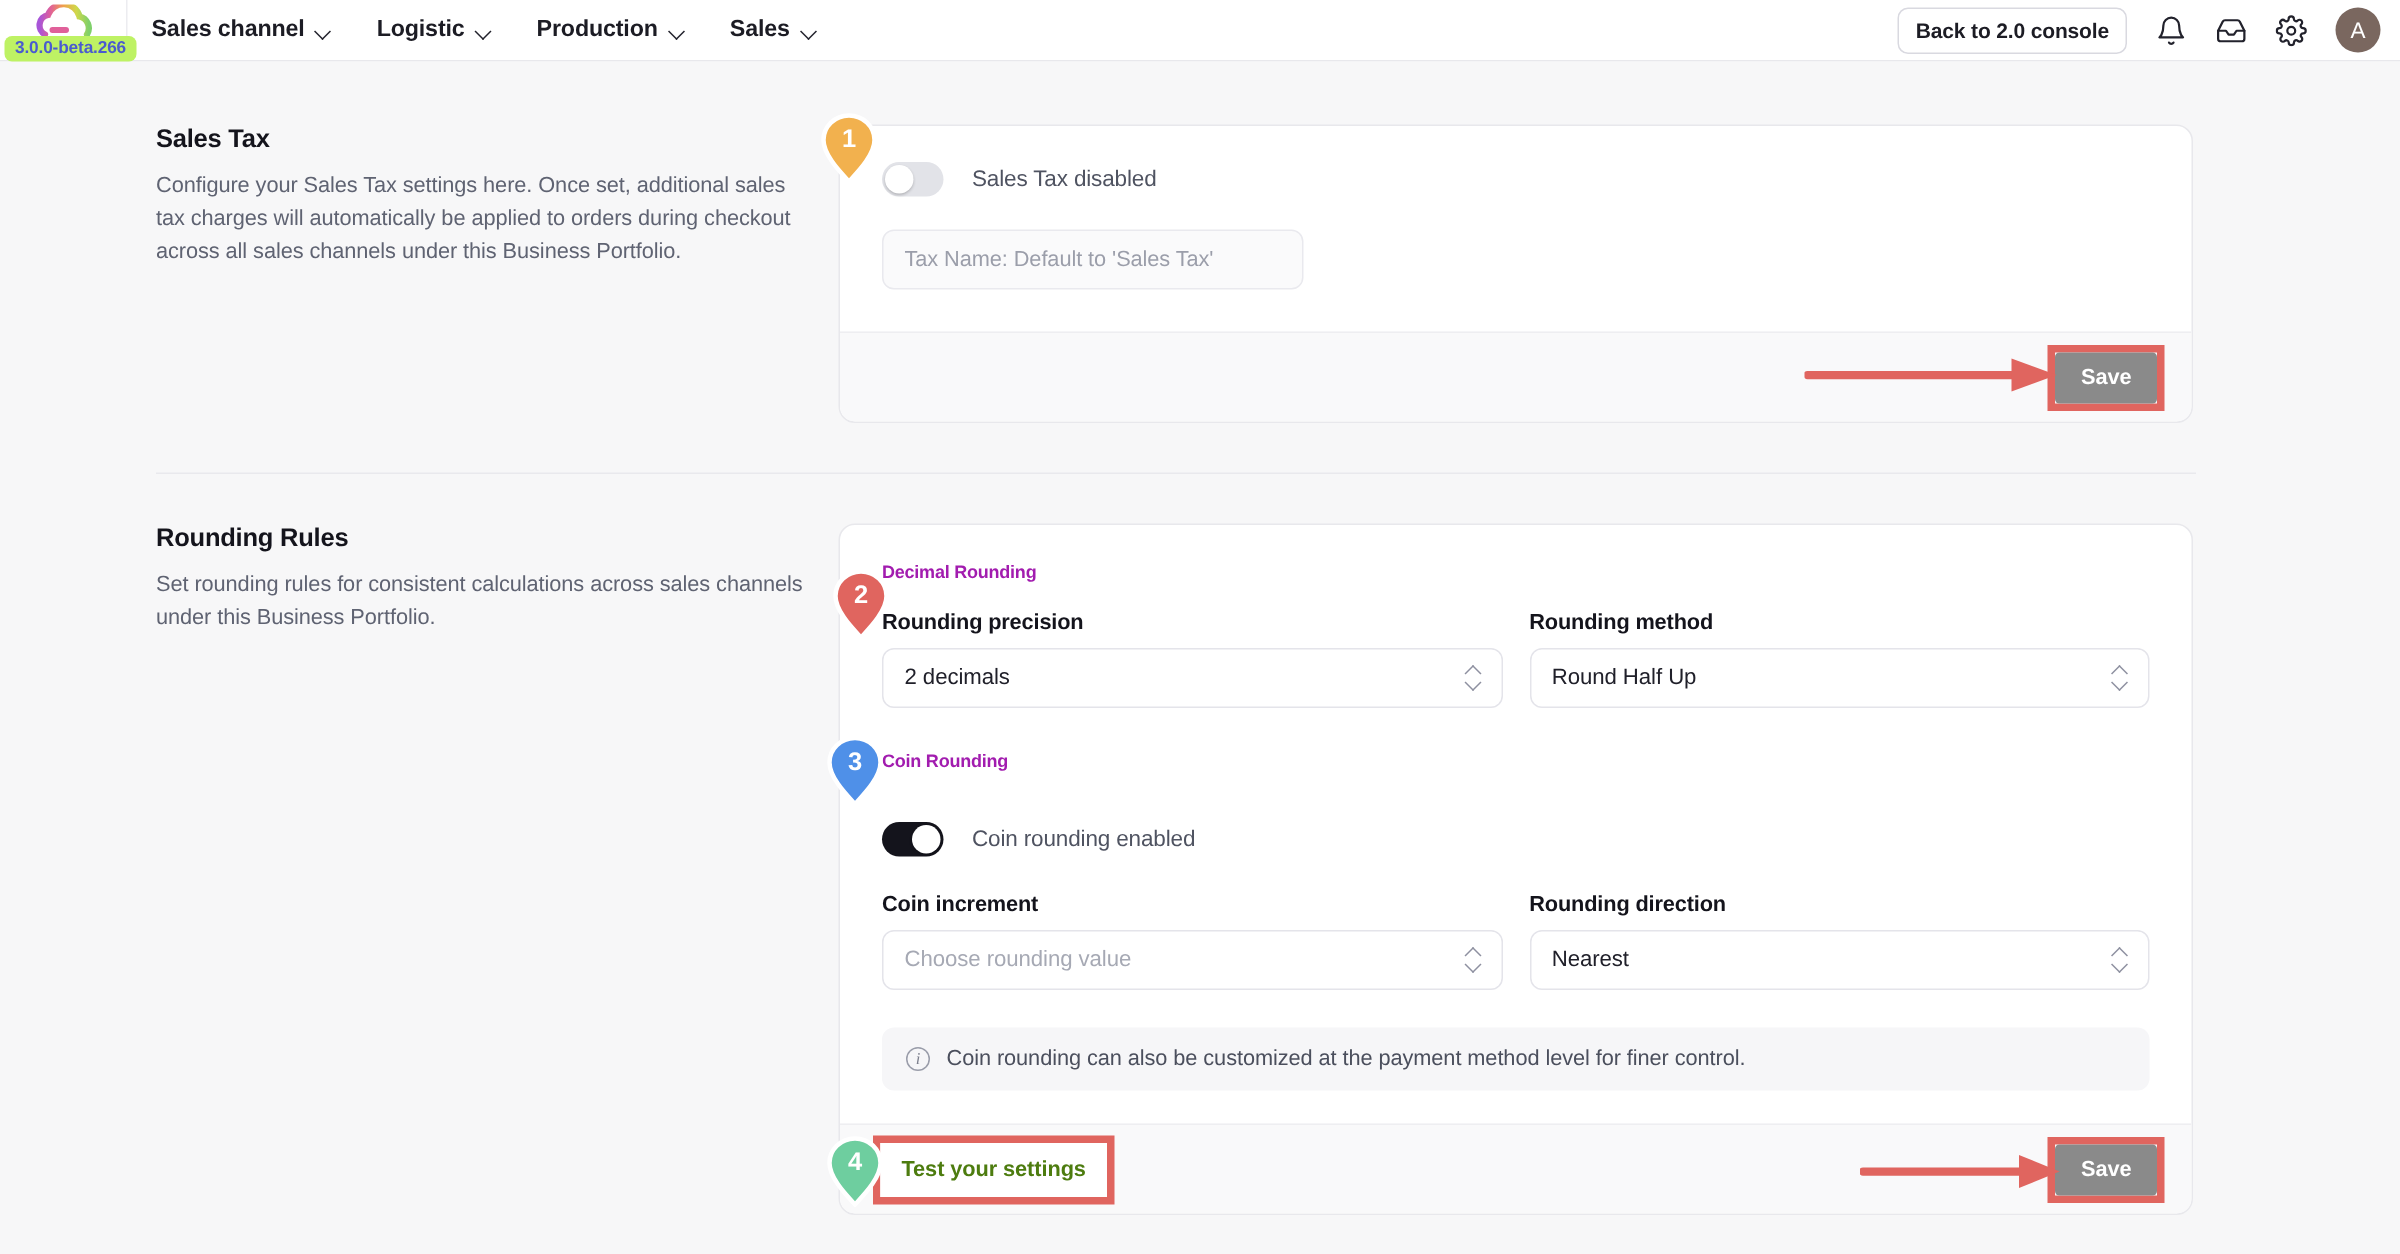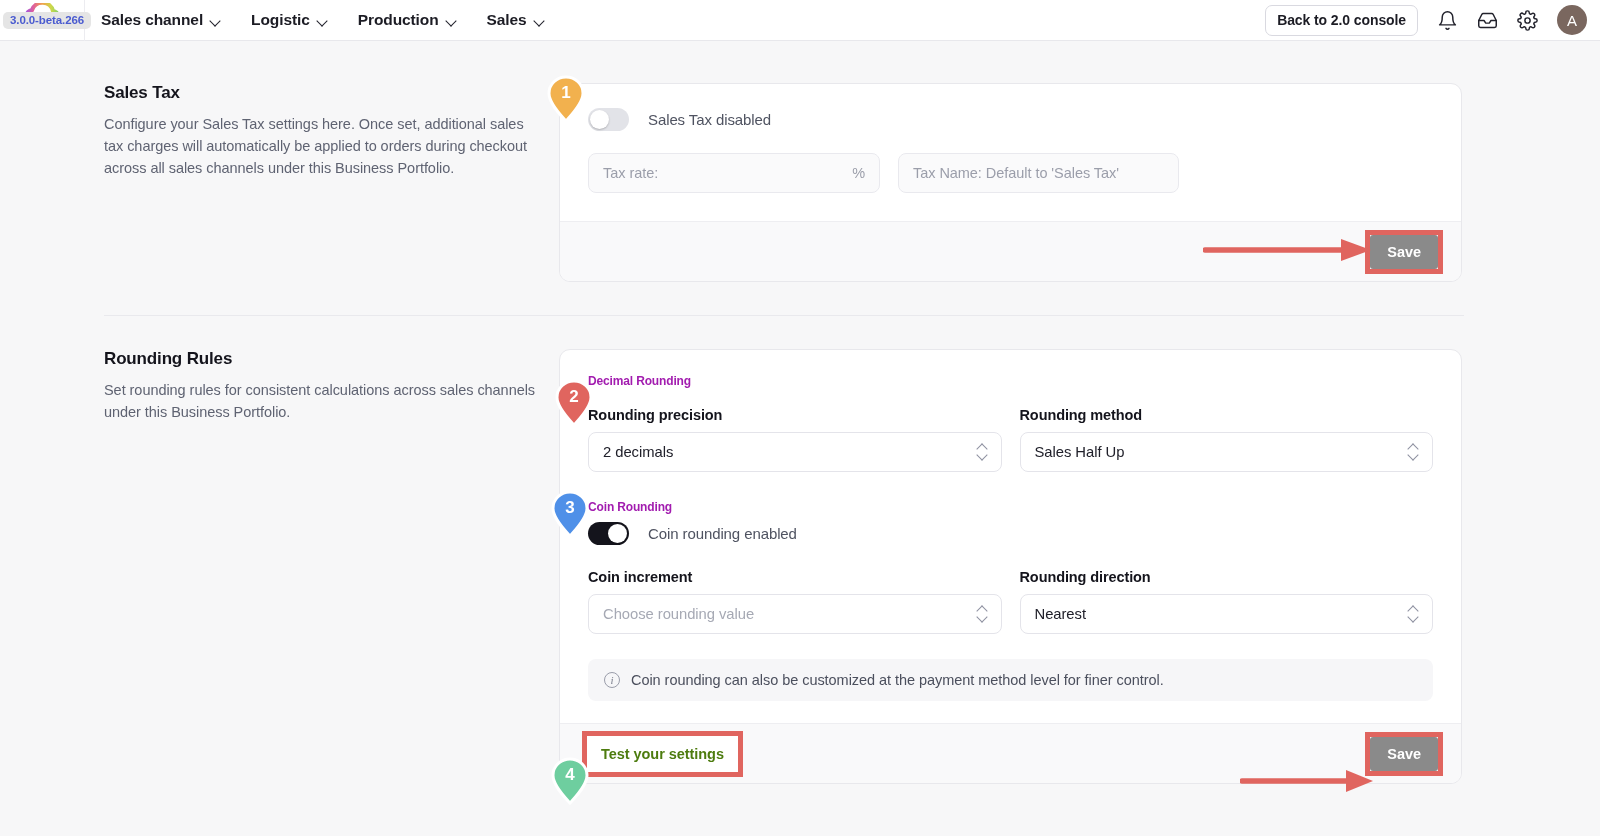--- a/index.html
+++ b/index.html
@@ -23,22 +23,22 @@
     width: 85px; height: 41px;
     position: relative;
     border-right: 1px solid #ececf0;
     flex: 0 0 85px;
   }
   .cloud-logo {
     position: absolute; left: 22px; top: 3px;
     width: 44px; height: 26px;
   }
   .version-badge {
-    position: absolute; left: 3px; top: 12px;
-    background: #e5e5e5;
+    position: absolute; left: 3px; top: 24px;
+    background: #bef264;
     color: #4a5bd0;
     font-size: 11.5px;
     font-weight: 600;
     padding: 2px 7px 3px 7px;
     border-radius: 5px;
     letter-spacing: -0.1px;
     white-space: nowrap;
     z-index: 4;
   }
   .nav {
@@ -384,24 +384,20 @@
       <div class="card-body">
 
         <div class="row-toggle">
           <div class="toggle off">
             <div class="knob"></div>
           </div>
           <div class="toggle-label">Sales Tax disabled</div>
         </div>
 
         <div class="field-row">
-          <div class="txtinput" style="width:292px;">
-            <span>Tax rate:</span>
-            <span class="suffix">%</span>
-          </div>
           <div class="txtinput" style="width:281px;">
             <span>Tax Name: Default to 'Sales Tax'</span>
           </div>
         </div>
 
       </div>
 
       <div class="card-footer">
         <span class="anno-box">
           <button class="save-btn">Save</button>
@@ -430,29 +426,29 @@
           <div>
             <div class="flabel">Rounding precision</div>
             <div class="select">
               <span>2 decimals</span>
               <span class="updown"></span>
             </div>
           </div>
           <div>
             <div class="flabel">Rounding method</div>
             <div class="select">
-              <span>Sales Half Up</span>
+              <span>Round Half Up</span>
               <span class="updown"></span>
             </div>
           </div>
         </div>
 
         <div class="subhead" style="margin-top:28px;">Coin Rounding</div>
 
-        <div class="row-toggle" style="margin-top:8px;">
+        <div class="row-toggle" style="margin-top:34px;">
           <div class="toggle on">
             <div class="knob"></div>
           </div>
           <div class="toggle-label">Coin rounding enabled</div>
         </div>
 
         <div class="grid2" style="margin-top:24px;">
           <div>
             <div class="flabel">Coin increment</div>
             <div class="select placeholder">

